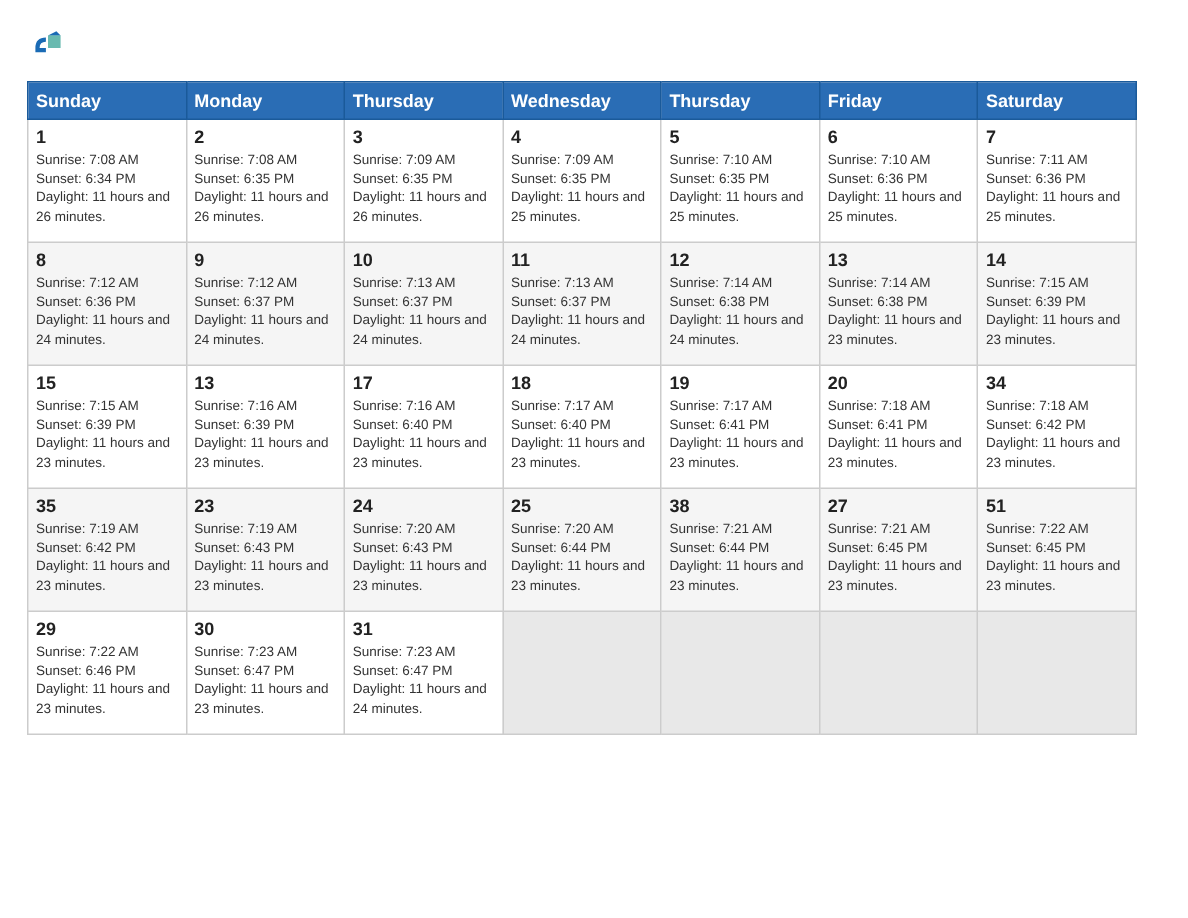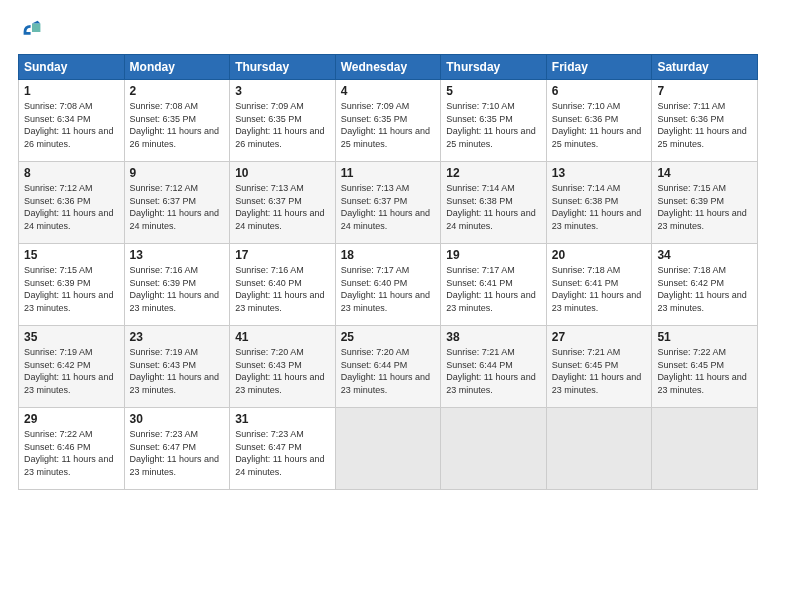--- a/index.html
+++ b/index.html
@@ -224,21 +224,21 @@
         <tr>
           <td>
         <span class="day-num">35</span>
         <div class="day-info">Sunrise: 7:19 AM<br>Sunset: 6:42 PM<br>Daylight: 11 hours and 23 minutes.</div>
       </td>
           <td>
         <span class="day-num">23</span>
         <div class="day-info">Sunrise: 7:19 AM<br>Sunset: 6:43 PM<br>Daylight: 11 hours and 23 minutes.</div>
       </td>
           <td>
-        <span class="day-num">41</span>
+        <span class="day-num">24</span>
         <div class="day-info">Sunrise: 7:20 AM<br>Sunset: 6:43 PM<br>Daylight: 11 hours and 23 minutes.</div>
       </td>
           <td>
         <span class="day-num">25</span>
         <div class="day-info">Sunrise: 7:20 AM<br>Sunset: 6:44 PM<br>Daylight: 11 hours and 23 minutes.</div>
       </td>
           <td>
         <span class="day-num">38</span>
         <div class="day-info">Sunrise: 7:21 AM<br>Sunset: 6:44 PM<br>Daylight: 11 hours and 23 minutes.</div>
       </td>

